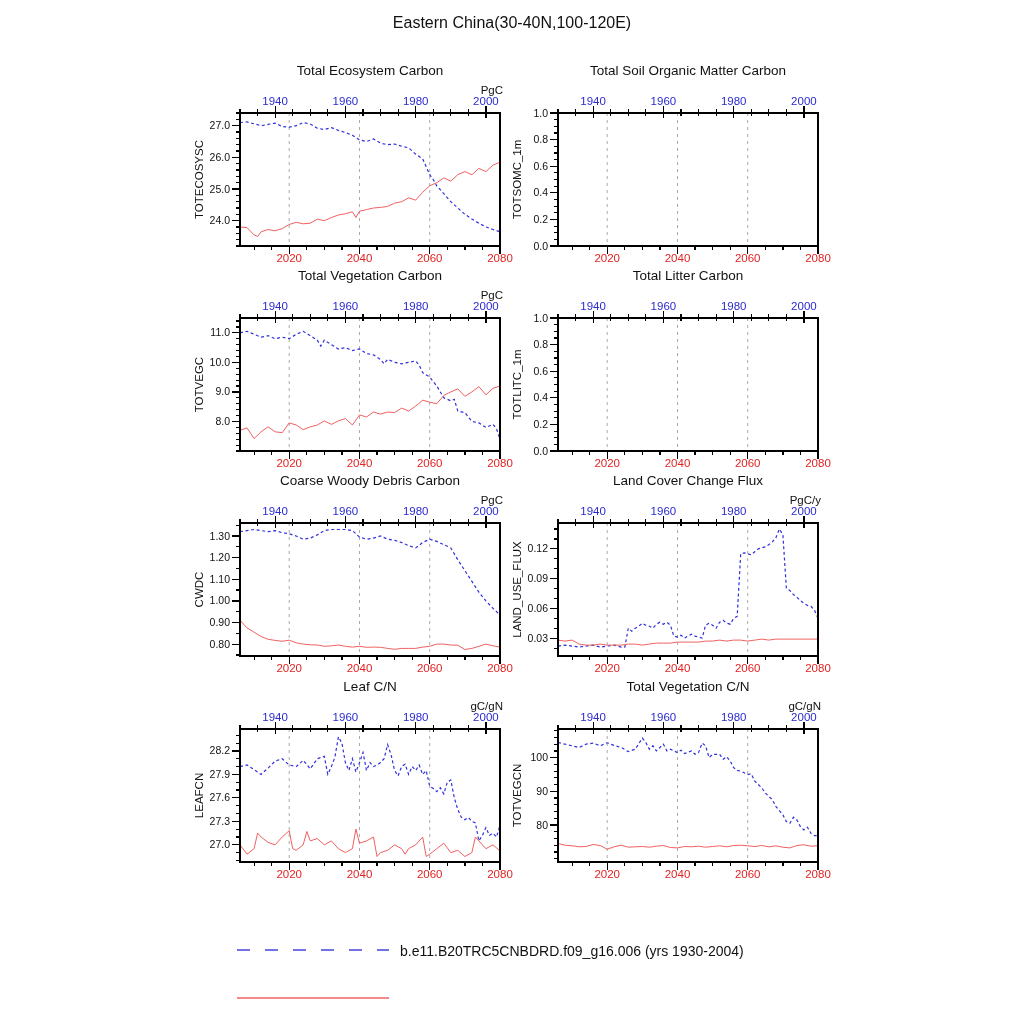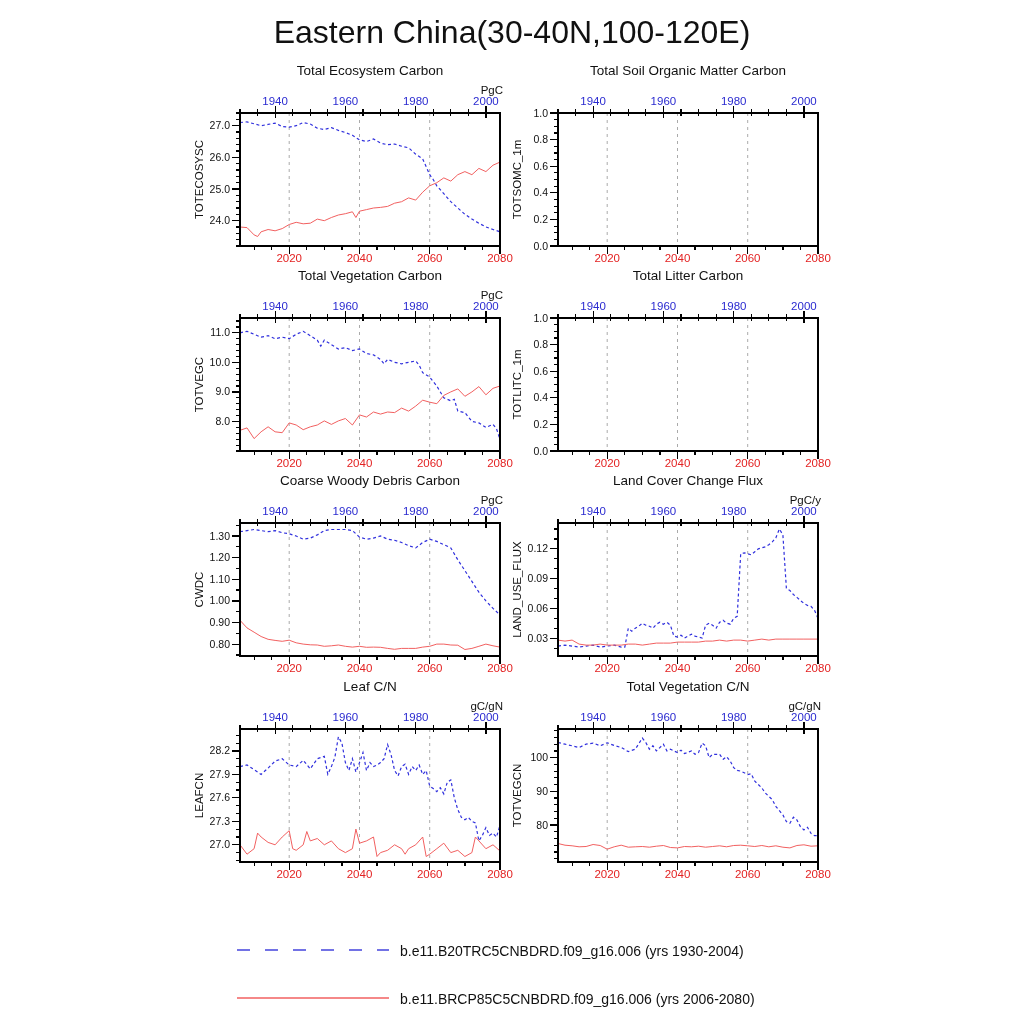--- a/index.html
+++ b/index.html
@@ -1,19 +1,19 @@
 <!DOCTYPE html>
 <html><head>
 <meta charset="utf-8">
 <style>
   html,body{margin:0;padding:0;background:#ffffff;}
   #page{position:relative;width:1024px;height:1024px;background:#ffffff;
         font-family:"Liberation Sans", sans-serif;overflow:hidden;}
   #main-title{position:absolute;left:0;top:14px;width:1024px;text-align:center;
-        font-size:32px;color:#111111;letter-spacing:0px;}
+        font-size:16px;color:#111111;letter-spacing:0px;}
   .panel-svg{position:absolute;}
   .legend-line-svg{position:absolute;left:237px;width:152px;height:12px;}
   .legend-label{position:absolute;left:400px;font-size:14px;color:#111111;white-space:nowrap;}
 </style>
 </head>
 <body>
 
 <div id="page">
   <div id="main-title">Eastern China(30-40N,100-120E)</div>
   <div id="panels">
@@ -714,14 +714,13 @@
     </div>
 
   <svg class="legend-line-svg" style="top:944px">
       <line x1="0" y1="6" x2="152" y2="6" stroke="#4444dd" stroke-width="1.4" stroke-dasharray="13 15"></line>
     </svg>
   <span class="legend-label" style="top:943px">b.e11.B20TRC5CNBDRD.f09_g16.006 (yrs 1930-2004)</span>
 
   <svg class="legend-line-svg" style="top:992px">
       <line x1="0" y1="6" x2="152" y2="6" stroke="#f26060" stroke-width="1.4"></line>
     </svg>
-  <span class="legend-label" style="top:991px">b.e11.BRCP85C5CNBDRD.f09_g16.006 (yrs 2006-2080)</span>
 </div>
 
 </body></html>

